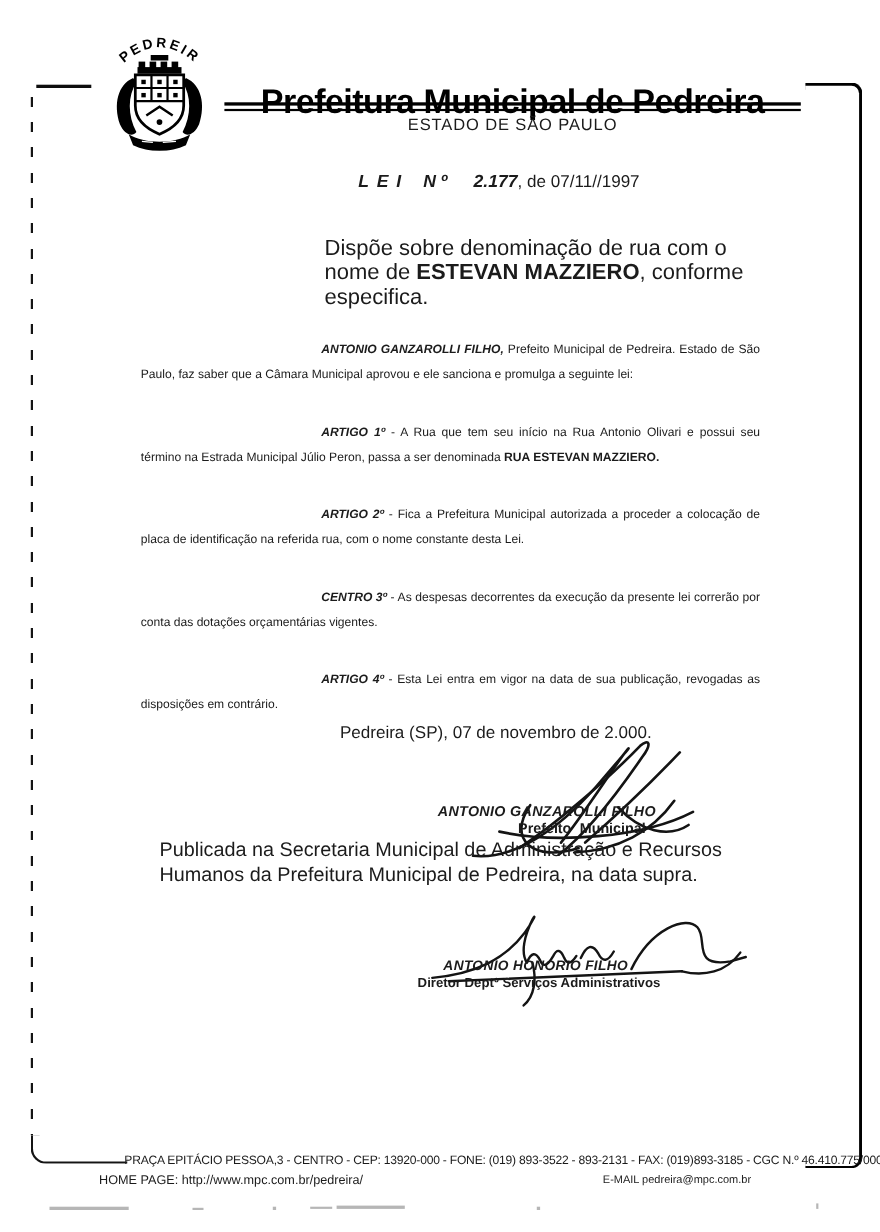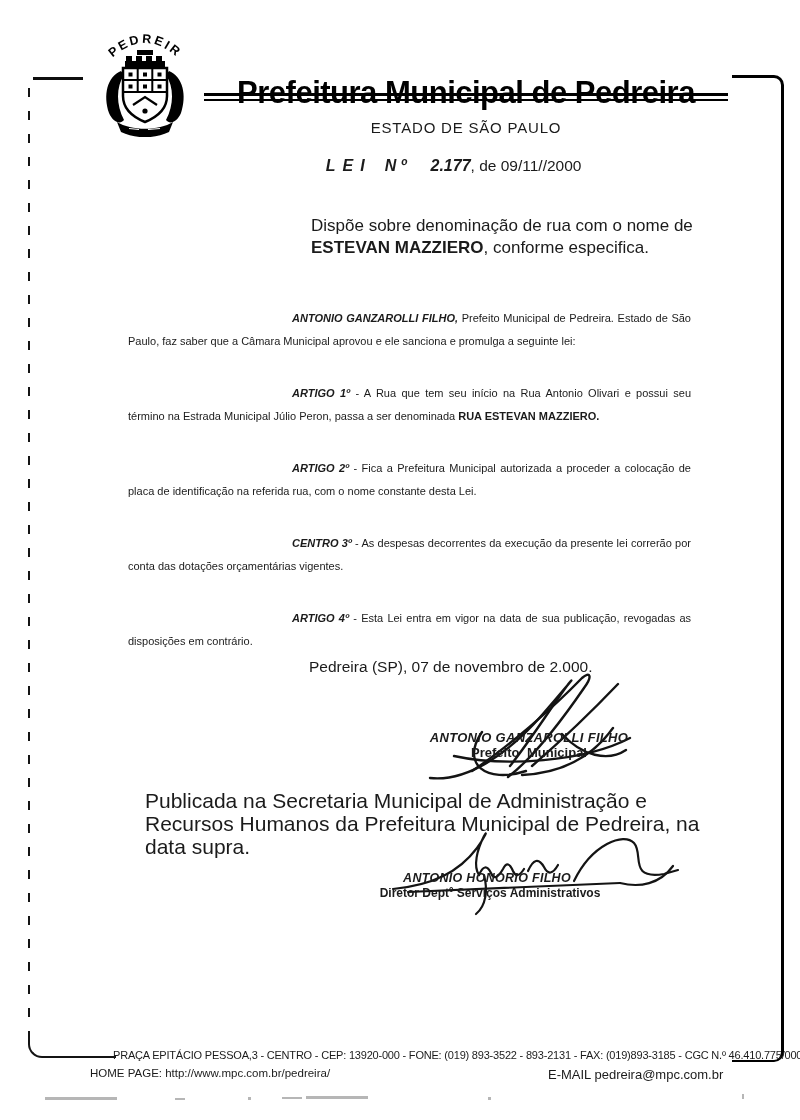--- a/index.html
+++ b/index.html
@@ -19,57 +19,57 @@
   .rule-right{left:732px;top:75px;width:49px;height:982px;
     border-top:3px solid #000;border-right:3px solid #000;border-bottom:2.5px solid #000;
     border-top-right-radius:10px;border-bottom-right-radius:10px;}
 
   
   .logo{left:93px;top:25px;width:104px;height:112px;}
   .title{left:202px;top:54px;width:528px;text-align:center;
     font-size:31px;font-weight:bold;letter-spacing:-0.5px;color:#000;white-space:nowrap;}
   .title-rule-1{left:204px;top:93px;width:524px;height:3px;background:#000;}
   .title-rule-2{left:204px;top:99px;width:524px;height:2px;background:#000;}
-  .subtitle{left:204px;top:119px;width:524px;text-align:center;font-size:15px;letter-spacing:0.8px;}
+  .subtitle{left:204px;top:105px;width:524px;text-align:center;font-size:15px;letter-spacing:0.8px;}
 
   
   .law-line{left:308px;top:139px;font-size:16px;font-weight:bold;font-style:italic;white-space:pre;}
   .law-line .gap1{margin-left:13px;}
   .law-line .gap2{margin-left:24px;}
   .law-line .suffix{font-weight:normal;font-style:normal;font-size:15.5px;}
 
   
-  .summary{left:311px;top:215px;width:416px;font-size:17px;line-height:22px;}
+  .summary{left:295px;top:215px;width:416px;font-size:20px;line-height:22px;}
   .body-par{left:128px;width:563px;font-size:11px;line-height:23px;text-align:justify;}
   .indent{text-indent:164px;}
   .preamble{top:307px;}
   .art-1{top:382px;}
   .art-2{top:457px;}
   .art-3{top:532px;}
   .art-4{top:607px;}
   .dateline{left:309px;top:658px;font-size:15.5px;}
-  .publication{left:145px;top:789px;width:566px;font-size:21px;line-height:23px;}
+  .publication{left:145px;top:761px;width:566px;font-size:18px;line-height:23px;}
 
   .b{font-weight:bold;}
   .bi{font-weight:bold;font-style:italic;}
 
   
   .sig1-svg{left:412px;top:670px;}
-  .sig1-name{left:398px;top:730px;width:262px;text-align:center;
+  .sig1-name{left:398px;top:730px;width:262px;
     font-size:13px;font-weight:bold;font-style:italic;letter-spacing:0.3px;}
   .sig1-role{left:398px;top:745px;width:262px;text-align:center;font-size:13px;font-weight:bold;word-spacing:4px;}
   .sig2-svg{left:388px;top:826px;}
   .sig2-name{left:356px;top:871px;width:262px;text-align:center;
     font-size:12.5px;font-weight:bold;font-style:italic;letter-spacing:0.3px;}
   .sig2-role{left:350px;top:886px;width:280px;text-align:center;font-size:12px;font-weight:bold;}
 
   
   .footer-line1{left:113px;top:1049px;width:632px;font-size:11px;letter-spacing:-0.2px;white-space:nowrap;}
   .footer-home{left:90px;top:1067px;font-size:11.5px;}
-  .footer-mail{left:548px;top:1067px;font-size:13px;}
+  .footer-mail{left:548px;top:1067px;font-size:10px;}
 
   
   .artifact{background:#8f8f8f;opacity:0.65;}
 </style>
 </head>
 <body>
 
 <div class="page">
 
   <div class="abs rule-left-top"></div>
@@ -109,21 +109,21 @@
     <line x1="36" y1="103.5" x2="46" y2="104.5" stroke="#fff" stroke-width="1.2"></line>
     <line x1="55" y1="104.5" x2="67" y2="103.5" stroke="#fff" stroke-width="1.2"></line>
   </svg>
 
   <h1 class="abs title">Prefeitura Municipal de Pedreira</h1>
   <div class="abs title-rule-1"></div>
   <div class="abs title-rule-2"></div>
   <div class="abs subtitle">ESTADO DE SÃO PAULO</div>
 
   <p class="abs law-line">
-    <span style="letter-spacing:7px">LEI</span><span class="gap1">N º</span><span class="gap2">2.177</span><span class="suffix">, de 09/11//2000</span>
+    <span style="letter-spacing:7px">LEI</span><span class="gap1">N º</span><span class="gap2">2.177</span><span class="suffix">, de 07/11//1997</span>
   </p>
 
   <p class="abs summary">
     <span>Dispõe sobre denominação de rua com o nome de </span><span class="b">ESTEVAN MAZZIERO</span><span>, conforme especifica.</span>
   </p>
 
   <p class="abs body-par indent preamble">
     <span class="bi">ANTONIO GANZAROLLI FILHO,</span><span> Prefeito Municipal de Pedreira. Estado de São Paulo, faz saber que a Câmara Municipal aprovou e ele sanciona e promulga a seguinte lei:</span>
   </p>
 

